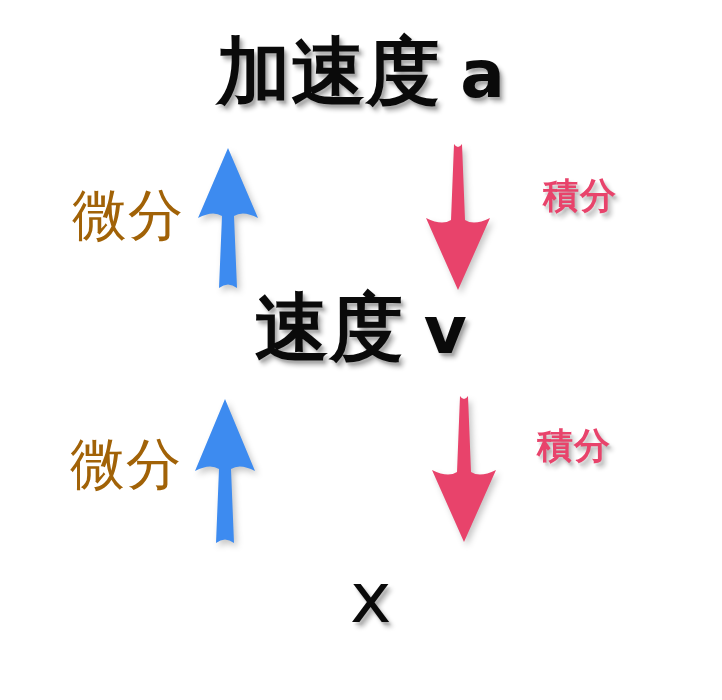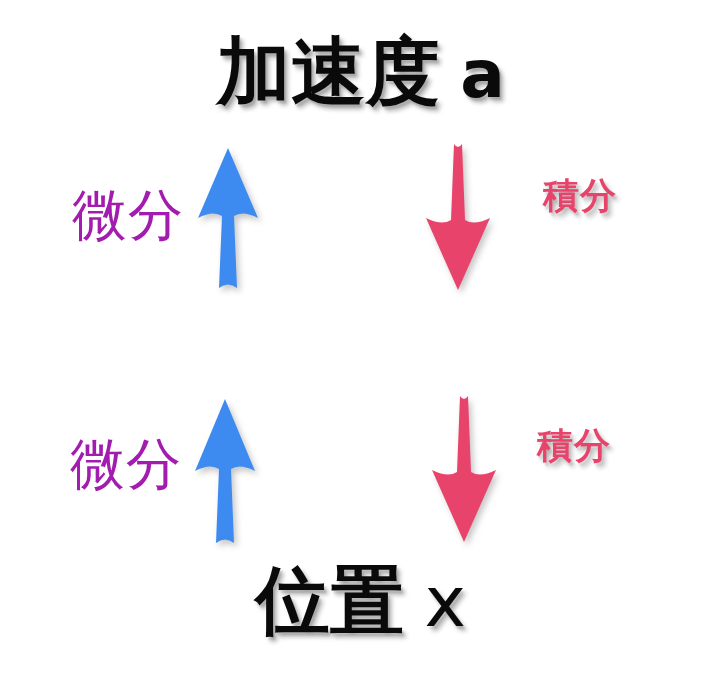--- a/index.html
+++ b/index.html
@@ -46,21 +46,21 @@
     font-size: 70px;
   }
 
   #node-a { left: 0; right: 0; top: 34px; }
   #node-v { left: 0; right: 0; top: 290px; }
   #node-x { left: 0; right: 0; top: 563px; }
 
   
   .label-diff {
     position: absolute;
-    color: #a21caf;
+    color: #a16207;
     font-size: 55px;
     font-weight: 400;
     line-height: 1;
     white-space: nowrap;
     letter-spacing: 1px;
   }
   #diff-top    { left: 72px;  top: 188px; }
   #diff-bottom { left: 70px;  top: 437px; }
 
   
@@ -106,31 +106,34 @@
   </svg>
 
   <div class="label-diff" id="diff-top">微分</div>
 
   <svg class="arrow" id="arrow-down-top" viewBox="0 0 68 152">
     <path d="M34 150 L66 78 Q50 86 41 80 L38 4 Q34 10 30 4 L27 80 Q18 86 2 78 Z" fill="#e8436b"></path>
   </svg>
 
   <div class="label-integ" id="integ-top">積分</div>
 
+  <div class="node" id="node-v">
+    <span class="kanji">速度</span>
+    <span class="sym">v</span>
+  </div>
 
   <svg class="arrow" id="arrow-up-bottom" viewBox="0 0 64 148">
     <path d="M32 2 L62 74 Q47 66 38 72 L41 146 Q32 139 23 146 L26 72 Q17 66 2 74 Z" fill="#3d8bf0"></path>
   </svg>
 
   <div class="label-diff" id="diff-bottom">微分</div>
 
   <svg class="arrow" id="arrow-down-bottom" viewBox="0 0 68 152">
     <path d="M34 150 L66 78 Q50 86 41 80 L38 4 Q34 10 30 4 L27 80 Q18 86 2 78 Z" fill="#e8436b"></path>
   </svg>
 
   <div class="label-integ" id="integ-bottom">積分</div>
 
   <div class="node light-sym" id="node-x">
-    <span class="kanji">位置</span>
     <span class="sym">x</span>
   </div>
 
 </div>
 
 </body></html>

